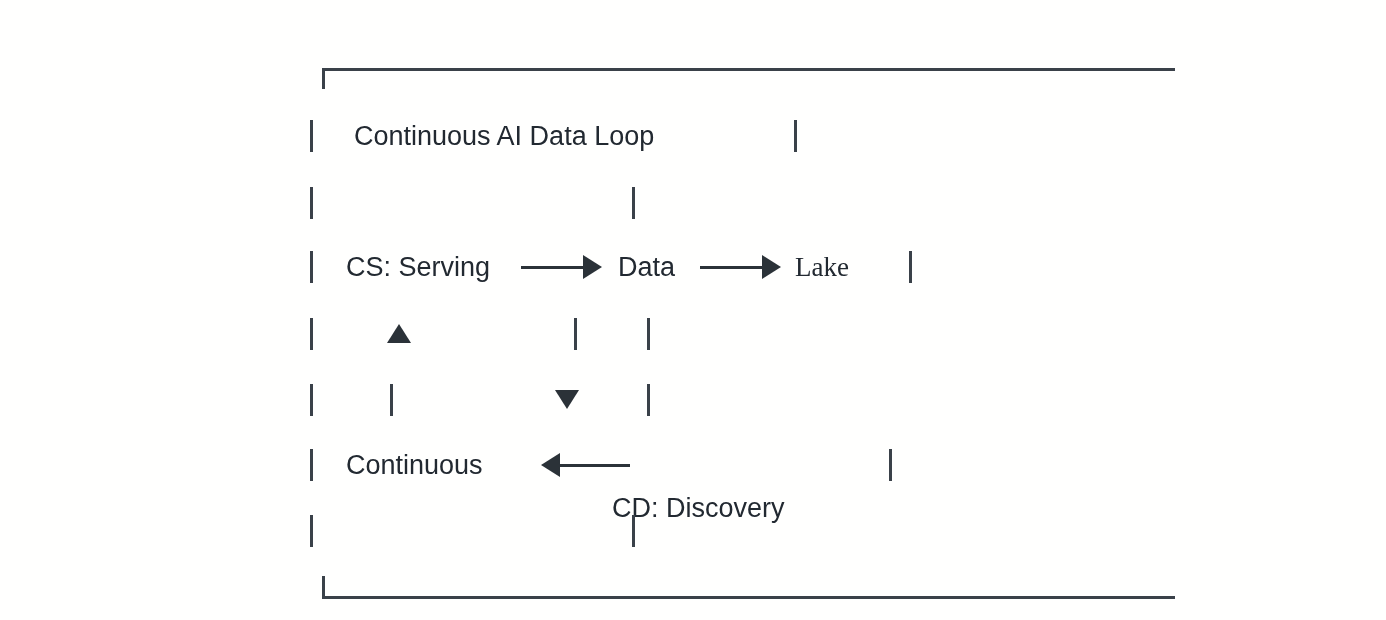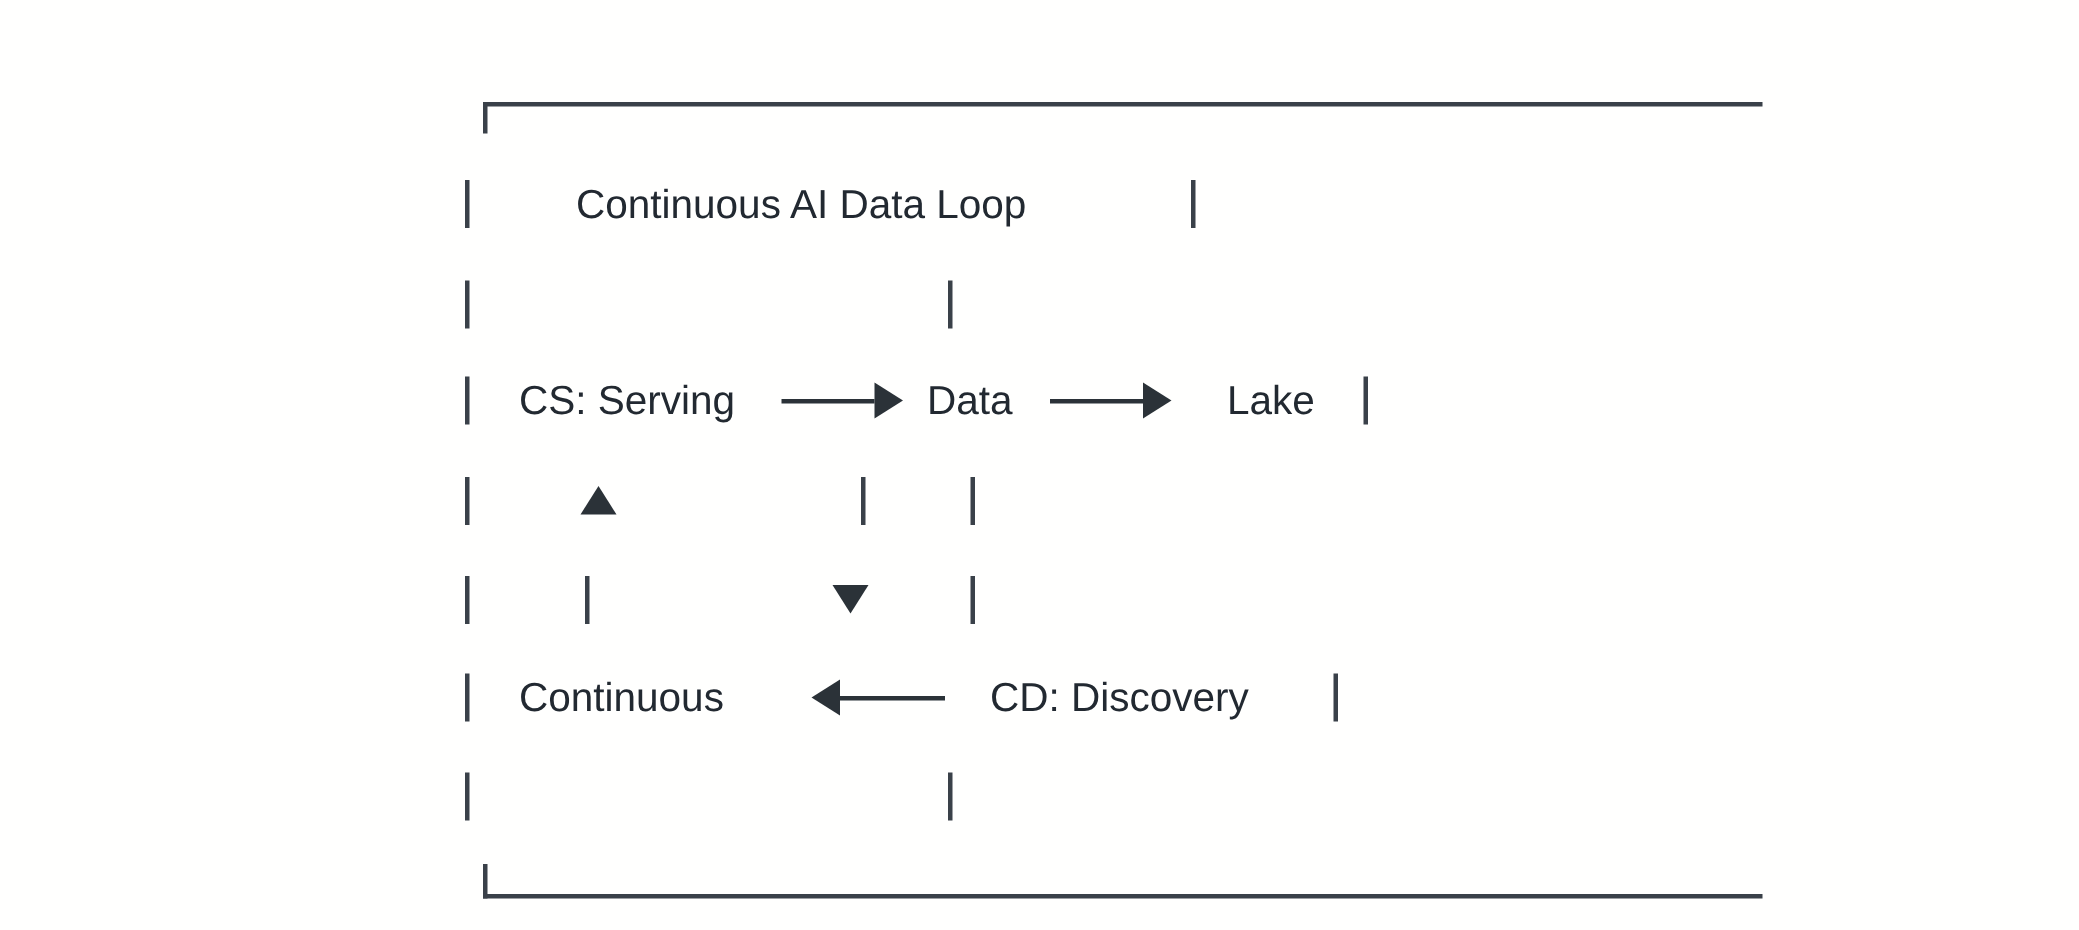--- a/index.html
+++ b/index.html
@@ -135,21 +135,21 @@
 
 <div id="diagram-canvas">
 
   <div class="frame-line frame-top-horizontal"></div>
   <div class="frame-line frame-top-stub"></div>
   <div class="frame-line frame-bottom-horizontal"></div>
   <div class="frame-line frame-bottom-stub"></div>
 
   <div class="diagram-row row-1">
     <div class="pipe pipe-tall" style="left:310px;"></div>
-    <div class="node-label" style="left:384px;text-align:right;">Continuous AI Data Loop</div>
+    <div class="node-label" style="left:354px;text-align:right;">Continuous AI Data Loop</div>
     <div class="pipe pipe-tall" style="left:794px;"></div>
   </div>
 
   <div class="diagram-row row-2">
     <div class="pipe pipe-tall" style="left:310px;"></div>
     <div class="pipe pipe-tall" style="left:632px;"></div>
   </div>
 
   <div class="diagram-row row-3">
     <div class="pipe pipe-tall" style="left:310px;"></div>
@@ -157,21 +157,21 @@
     <div class="node-label" style="left:346px;text-align:center;">CS: Serving</div>
 
     <div class="arrow-shaft" style="left:521px; width:62px;"></div>
     <div class="tri tri-right" style="left:583px;"></div>
 
     <div class="node-label" style="left:618px;text-align:right;">Data</div>
 
     <div class="arrow-shaft" style="left:700px; width:62px;"></div>
     <div class="tri tri-right" style="left:762px;"></div>
 
-    <div class="node-label" style="left:818px;">Lake</div>
+    <div class="node-label" style="left:795px;font-family:Liberation Serif, serif;">Lake</div>
 
     <div class="pipe pipe-tall" style="left:909px;"></div>
   </div>
 
   <div class="diagram-row row-4">
     <div class="pipe pipe-tall" style="left:310px;"></div>
     <div class="tri tri-up" style="left:387px;"></div>
     <div class="pipe pipe-tall" style="left:574px;"></div>
     <div class="pipe pipe-tall" style="left:647px;"></div>
   </div>
@@ -184,21 +184,21 @@
   </div>
 
   <div class="diagram-row row-6">
     <div class="pipe pipe-tall" style="left:310px;"></div>
 
     <div class="node-label" style="left:346px;">Continuous</div>
 
     <div class="tri tri-left" style="left:541px;"></div>
     <div class="arrow-shaft" style="left:560px; width:70px;"></div>
 
-    <div class="node-label" style="left:660px;">CD: Discovery</div>
+    <div class="node-label" style="left:612px;margin-top:43px;">CD: Discovery</div>
 
     <div class="pipe pipe-tall" style="left:889px;"></div>
   </div>
 
   <div class="diagram-row row-7">
     <div class="pipe pipe-tall" style="left:310px;"></div>
     <div class="pipe pipe-tall" style="left:632px;"></div>
   </div>
 
 </div>

